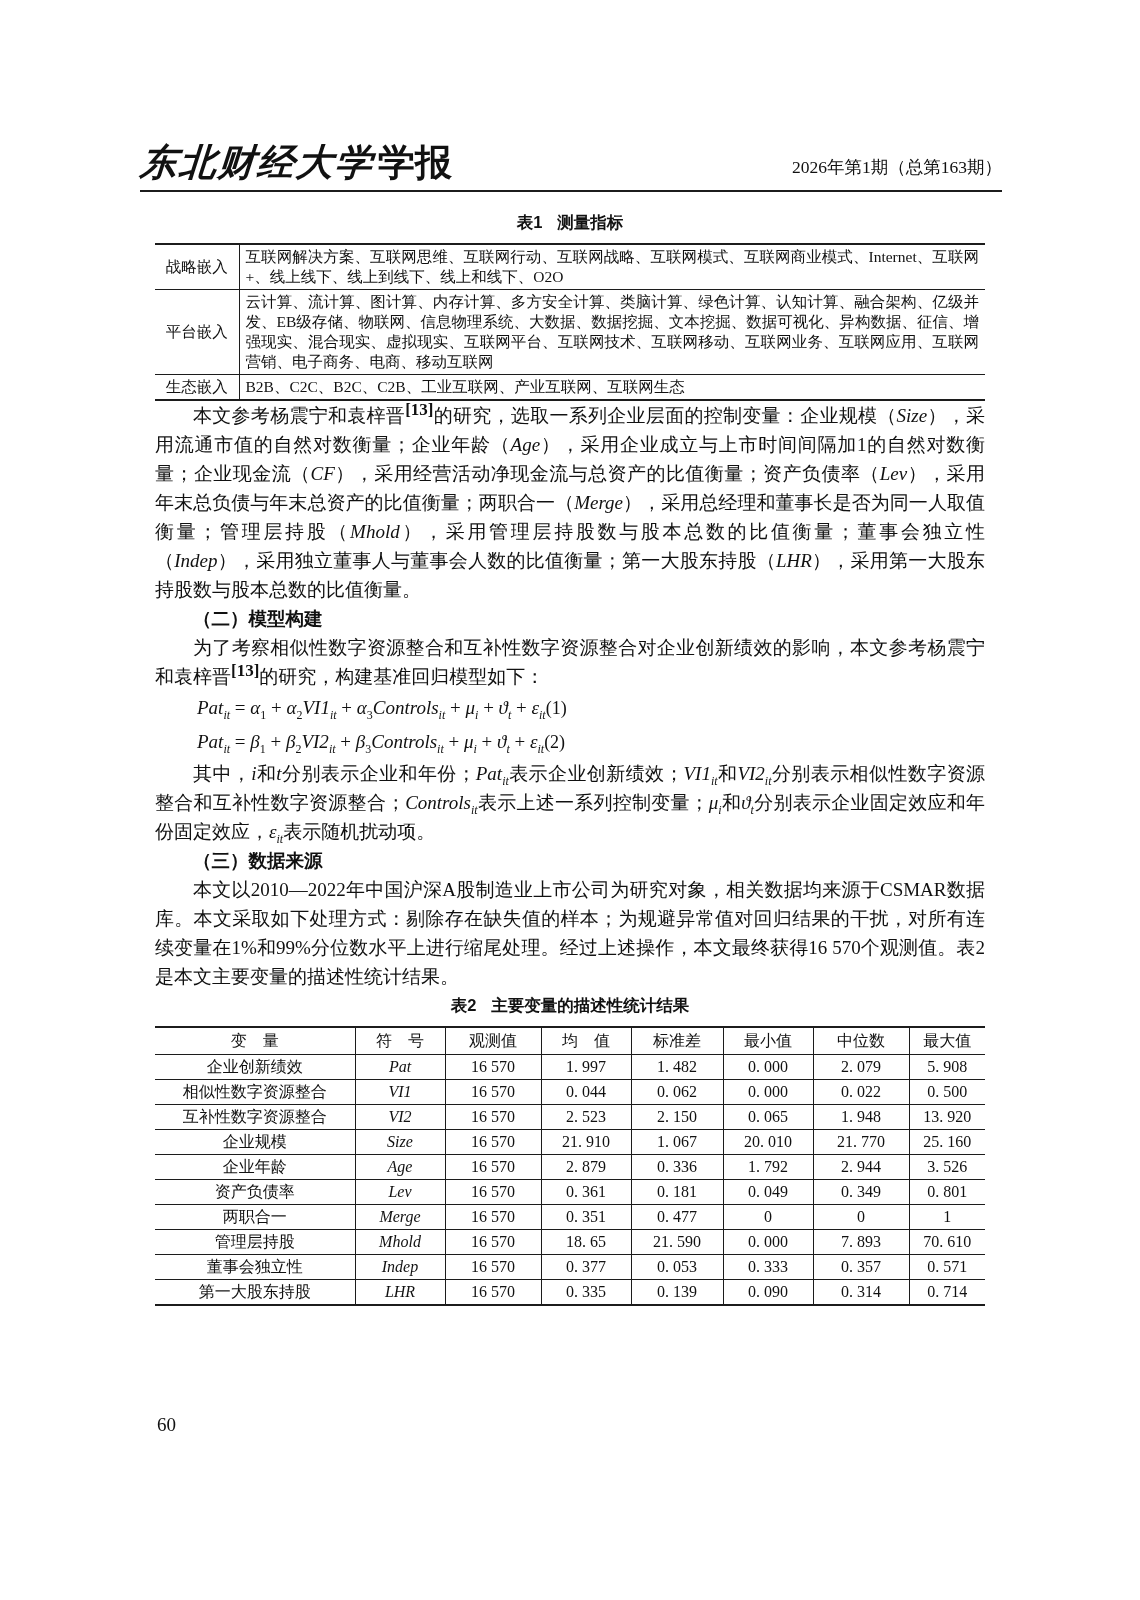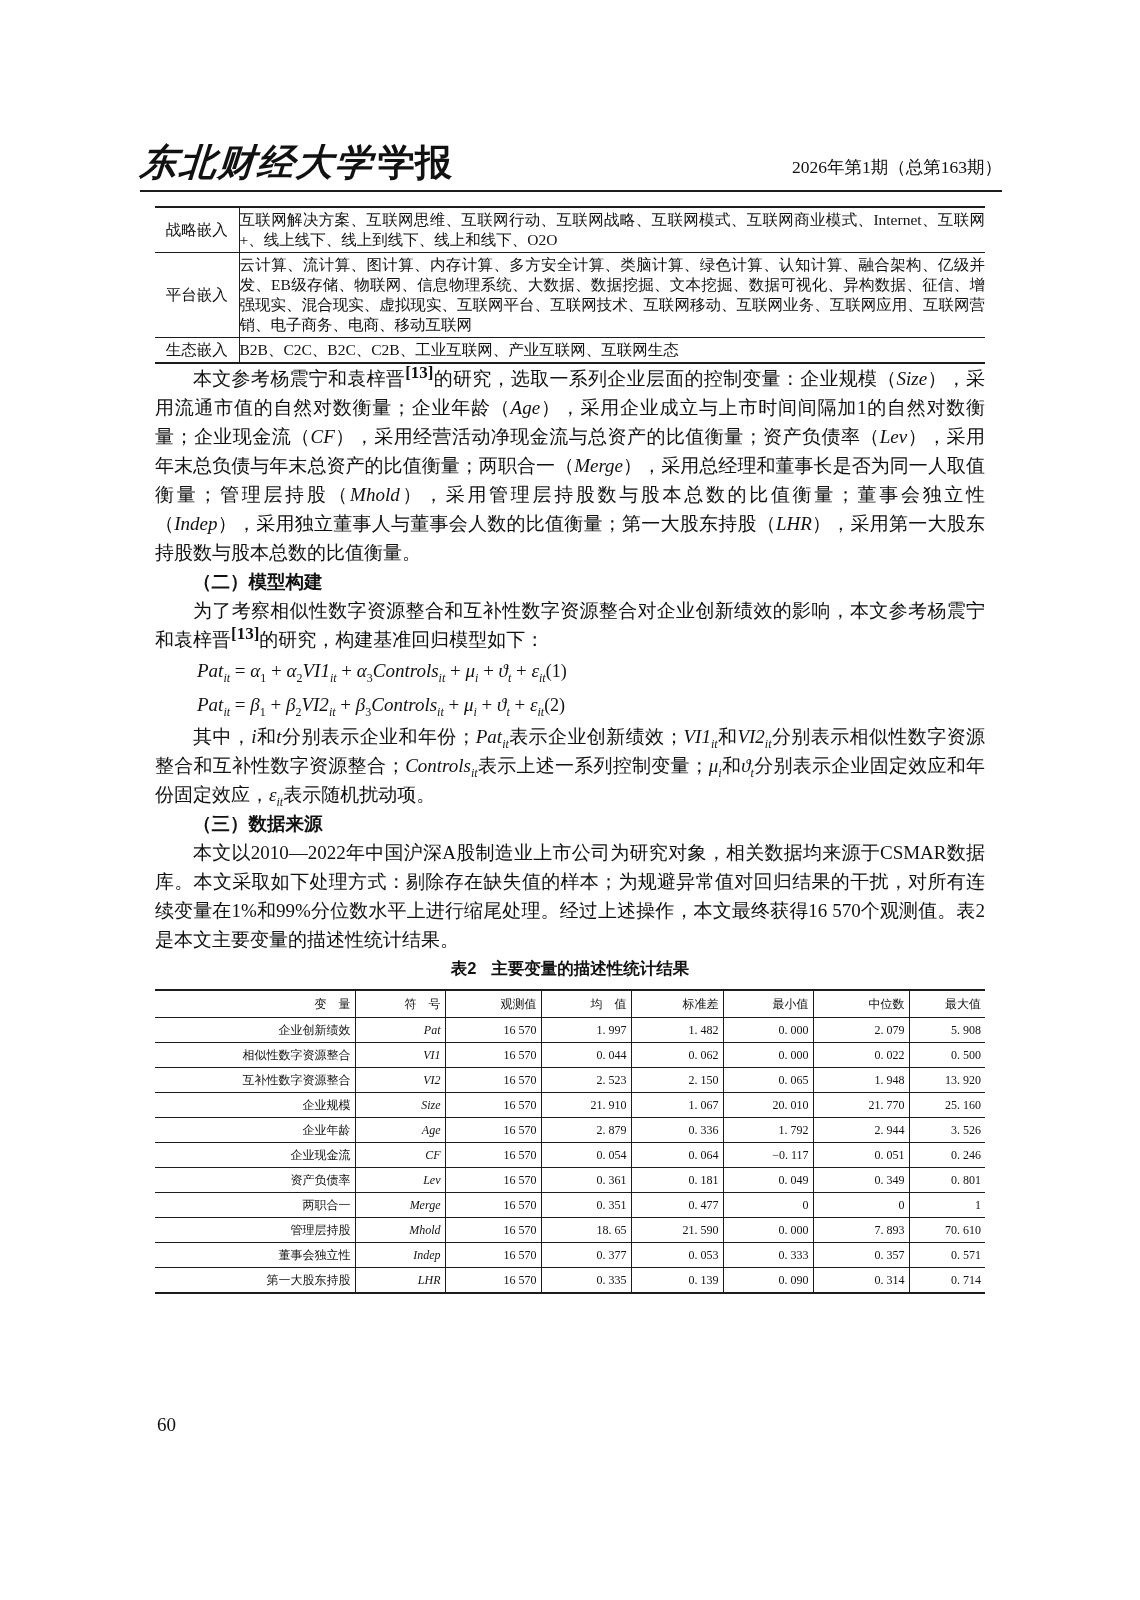--- a/index.html
+++ b/index.html
@@ -28,21 +28,21 @@
 
   .tbl-title {
     text-align:center; font-family:"Liberation Sans","DejaVu Sans",sans-serif;
     font-weight:bold; font-size:16.5px; margin:6px 0 9px;
   }
   .tbl-title .gap { display:inline-block; width:0.9em; }
 
   table { border-collapse:collapse; width:100%; table-layout:fixed; }
 
   .tbl1 { border-top:2.5px solid #1c1c1c; border-bottom:2.5px solid #1c1c1c; font-size:15.5px; }
-  .tbl1 td { border-top:1px solid #1c1c1c; padding:2px 0; line-height:20px; text-align:justify; vertical-align:middle; }
+  .tbl1 td { border-top:1px solid #1c1c1c; padding:2px 6px; line-height:20px; text-align:justify; vertical-align:middle; }
   .tbl1 tr.hdr td { border-top:none; text-align:center; padding:3px 6px; }
   .tbl1 td.mode { text-align:center; border-right:1px solid #1c1c1c; padding:2px 2px; }
 
   .para, .heading-num {
     font-size:19px; line-height:29px; text-align:justify;
     margin:0; text-indent:2em;
   }
   .heading-bold {
     font-size:18.5px; line-height:29px; margin:0; text-indent:2.05em;
     font-family:"Liberation Sans","DejaVu Sans",sans-serif; font-weight:bold;
@@ -51,21 +51,21 @@
   sup { font-size:17px; line-height:0;font-weight:bold; }
   sub { font-size:12px; line-height:0; }
   .it { font-style:italic; }
 
   .equation {
     display:flex; justify-content:flex-start; align-items:baseline;
     font-size:19px; line-height:33px; padding-left:42px;
   }
   .eq-num { font-size:18px; }
 
-  .tbl2 { border-top:2.5px solid #1c1c1c; border-bottom:2.5px solid #1c1c1c; font-size:12px; text-align:right; }
+  .tbl2 { border-top:2.5px solid #1c1c1c; border-bottom:2.5px solid #1c1c1c; font-size:16px; text-align:center; }
   .tbl2 td { border-top:1px solid #1c1c1c; padding:2px 4px; height:24.5px; line-height:20px; vertical-align:middle; }
   .tbl2 tr.hdr td { border-top:none; height:27px; }
   .tbl2 td + td { border-left:1px solid #1c1c1c; }
   .tbl2 tr.data-row td:nth-child(2) { font-style:italic; }
   .tbl2-wrap { margin-top:4px; }
 
   .page-num { position:absolute; left:157px; top:1414px; font-size:19px;text-align:center; }
 </style>
 </head>
 <body>
@@ -74,20 +74,23 @@
 
   <div class="header">
     <div class="logo">
       <span class="logo-calli">东北财经大学</span><span class="logo-suffix">学报</span>
     </div>
     <div class="issue">2026年第1期（总第163期）</div>
   </div>
 
   <div class="main">
 
+    <div class="tbl-title">
+      <span>表1</span><span class="gap"></span><span>测量指标</span>
+    </div>
     <table class="tbl1">
       <colgroup>
           <col style="width:84px">
           <col>
         </colgroup>
       <tbody>
       <tr>
         <td class="mode">战略嵌入</td>
         <td>互联网解决方案、互联网思维、互联网行动、互联网战略、互联网模式、互联网商业模式、Internet、互联网+、线上线下、线上到线下、线上和线下、O2O</td>
       </tr>
@@ -190,30 +193,20 @@
             <td>企业年龄</td>
             <td>Age</td>
             <td>16 570</td>
             <td>2. 879</td>
             <td>0. 336</td>
             <td>1. 792</td>
             <td>2. 944</td>
             <td>3. 526</td>
           </tr>
           <tr class="data-row">
-            <td>企业现金流</td>
-            <td>CF</td>
-            <td>16 570</td>
-            <td>0. 054</td>
-            <td>0. 064</td>
-            <td>−0. 117</td>
-            <td>0. 051</td>
-            <td>0. 246</td>
-          </tr>
-          <tr class="data-row">
             <td>资产负债率</td>
             <td>Lev</td>
             <td>16 570</td>
             <td>0. 361</td>
             <td>0. 181</td>
             <td>0. 049</td>
             <td>0. 349</td>
             <td>0. 801</td>
           </tr>
           <tr class="data-row">

